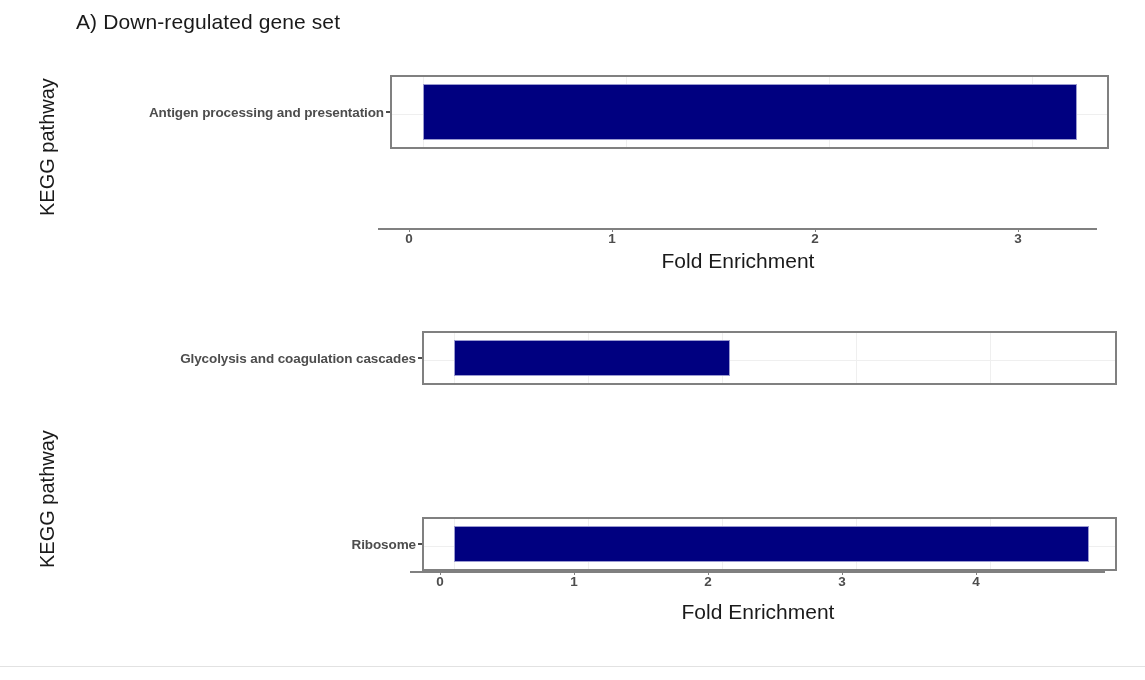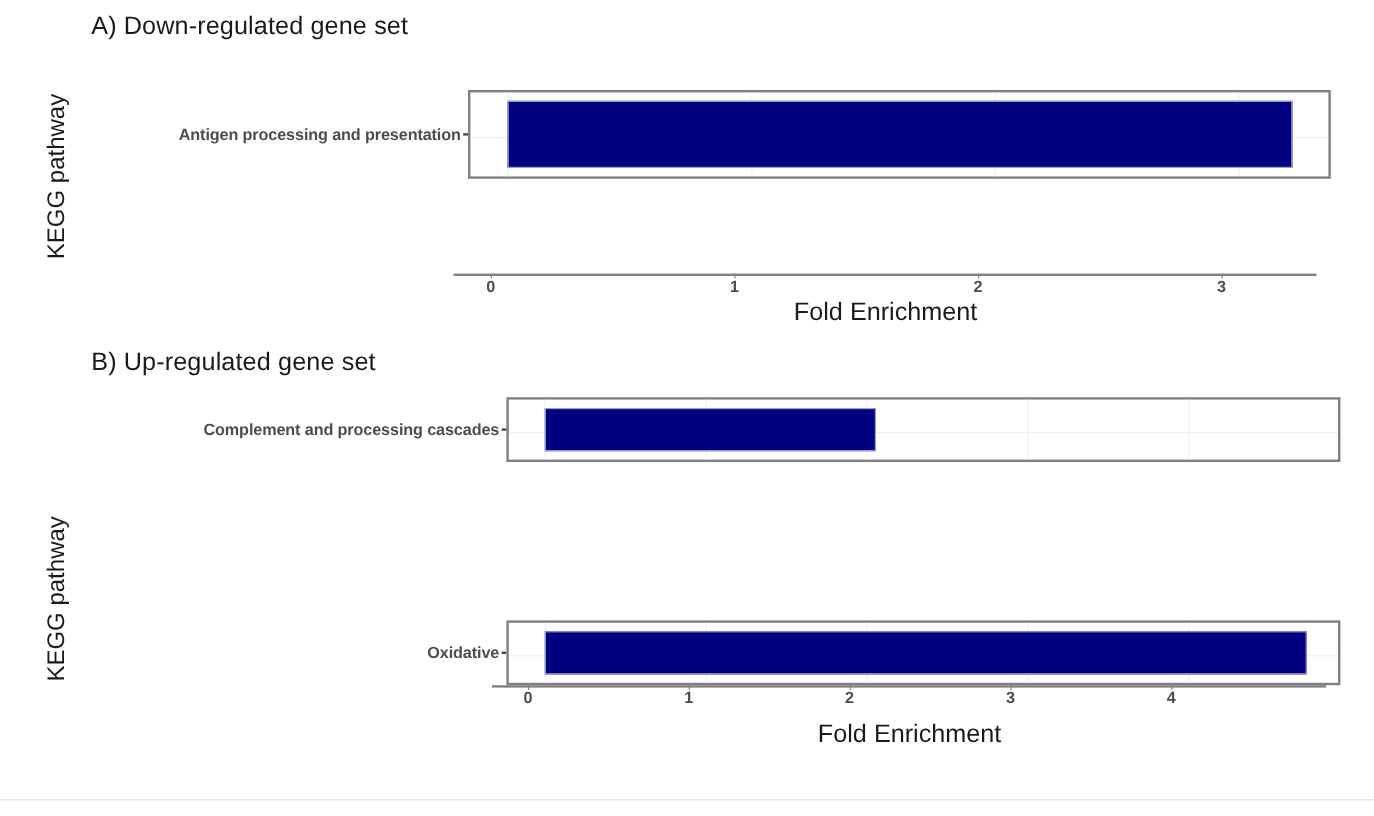--- a/index.html
+++ b/index.html
@@ -188,41 +188,40 @@
         <div class="xtick" style="left: 612px;">1</div>
         <div class="xtick-mark" style="left: 815px;"></div>
         <div class="xtick" style="left: 815px;">2</div>
         <div class="xtick-mark" style="left: 1018px;"></div>
         <div class="xtick" style="left: 1018px;">3</div>
       </div>
     </div>
 
   <div class="axis-title-x" id="xtitle-a">Fold Enrichment</div>
 
-  <div class="panel-title" id="title-b">B) Up-regulated gene set</div>
 
   <div class="axis-title-y" id="ytitle-b">KEGG pathway</div>
 
   <div class="chart" id="chart-b">
 
   <div class="facet-row" style="top: 11px; height: 54px;">
-        <div class="facet-label" style="right: 741px;">Complement and processing cascades</div>
+        <div class="facet-label" style="right: 741px;">Glycolysis and coagulation cascades</div>
         <div class="tick-dash" style="left: 406px;"></div>
         <div class="panel" style="left: 410px; width: 695px;">
           <div class="gridline-v" style="left: 30px;"></div>
           <div class="gridline-v" style="left: 164px;"></div>
           <div class="gridline-v" style="left: 298px;"></div>
           <div class="gridline-v" style="left: 432px;"></div>
           <div class="gridline-v" style="left: 566px;"></div>
           <div class="gridline-h" style="top: 27px;"></div>
           <div class="bar" style="left: 30px; width: 276.04px;"></div>
         </div>
       </div>
       <div class="facet-row" style="top: 197px; height: 54px;">
-        <div class="facet-label" style="right: 741px;">Oxidative</div>
+        <div class="facet-label" style="right: 741px;">Ribosome</div>
         <div class="tick-dash" style="left: 406px;"></div>
         <div class="panel" style="left: 410px; width: 695px;">
           <div class="gridline-v" style="left: 30px;"></div>
           <div class="gridline-v" style="left: 164px;"></div>
           <div class="gridline-v" style="left: 298px;"></div>
           <div class="gridline-v" style="left: 432px;"></div>
           <div class="gridline-v" style="left: 566px;"></div>
           <div class="gridline-h" style="top: 27px;"></div>
           <div class="bar" style="left: 30px; width: 635.16px;"></div>
         </div>

